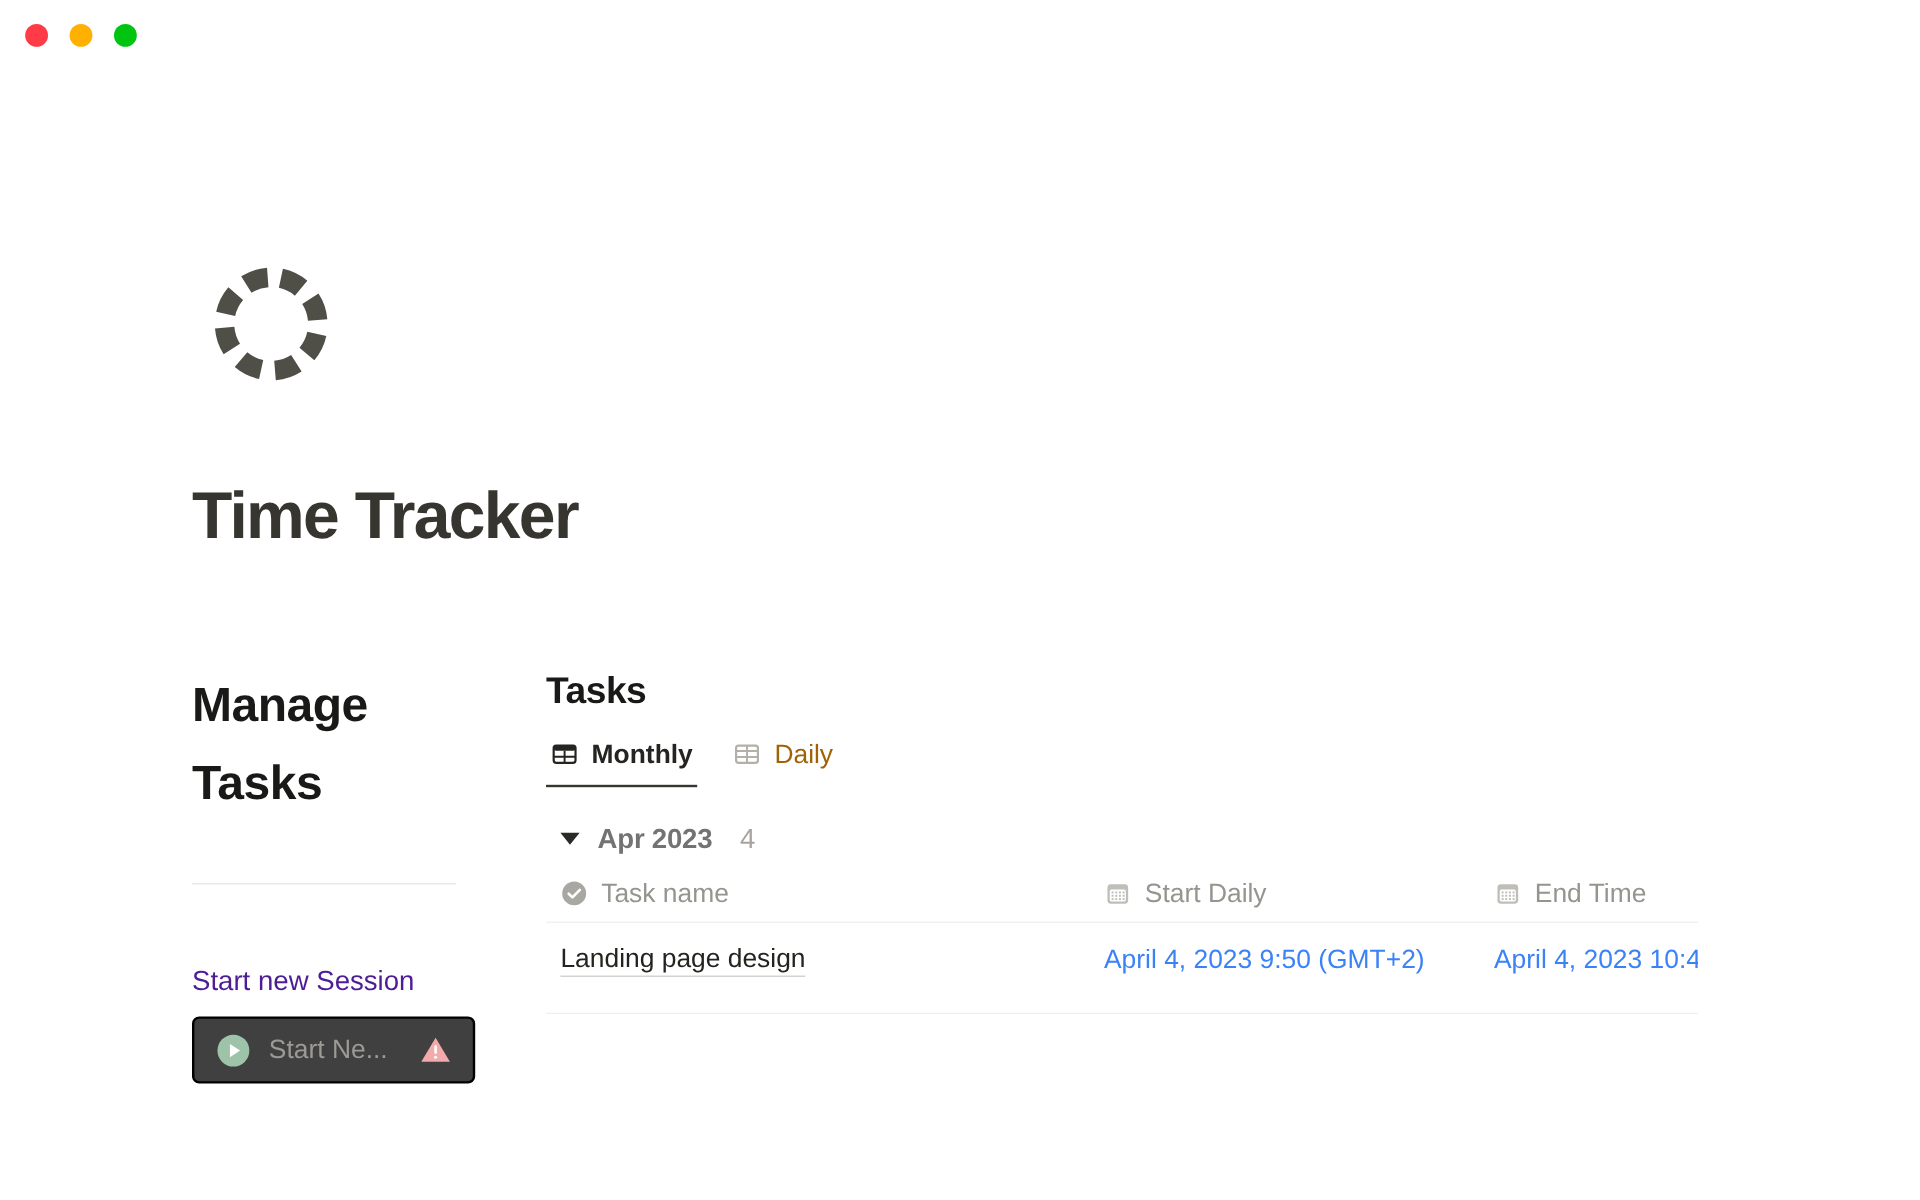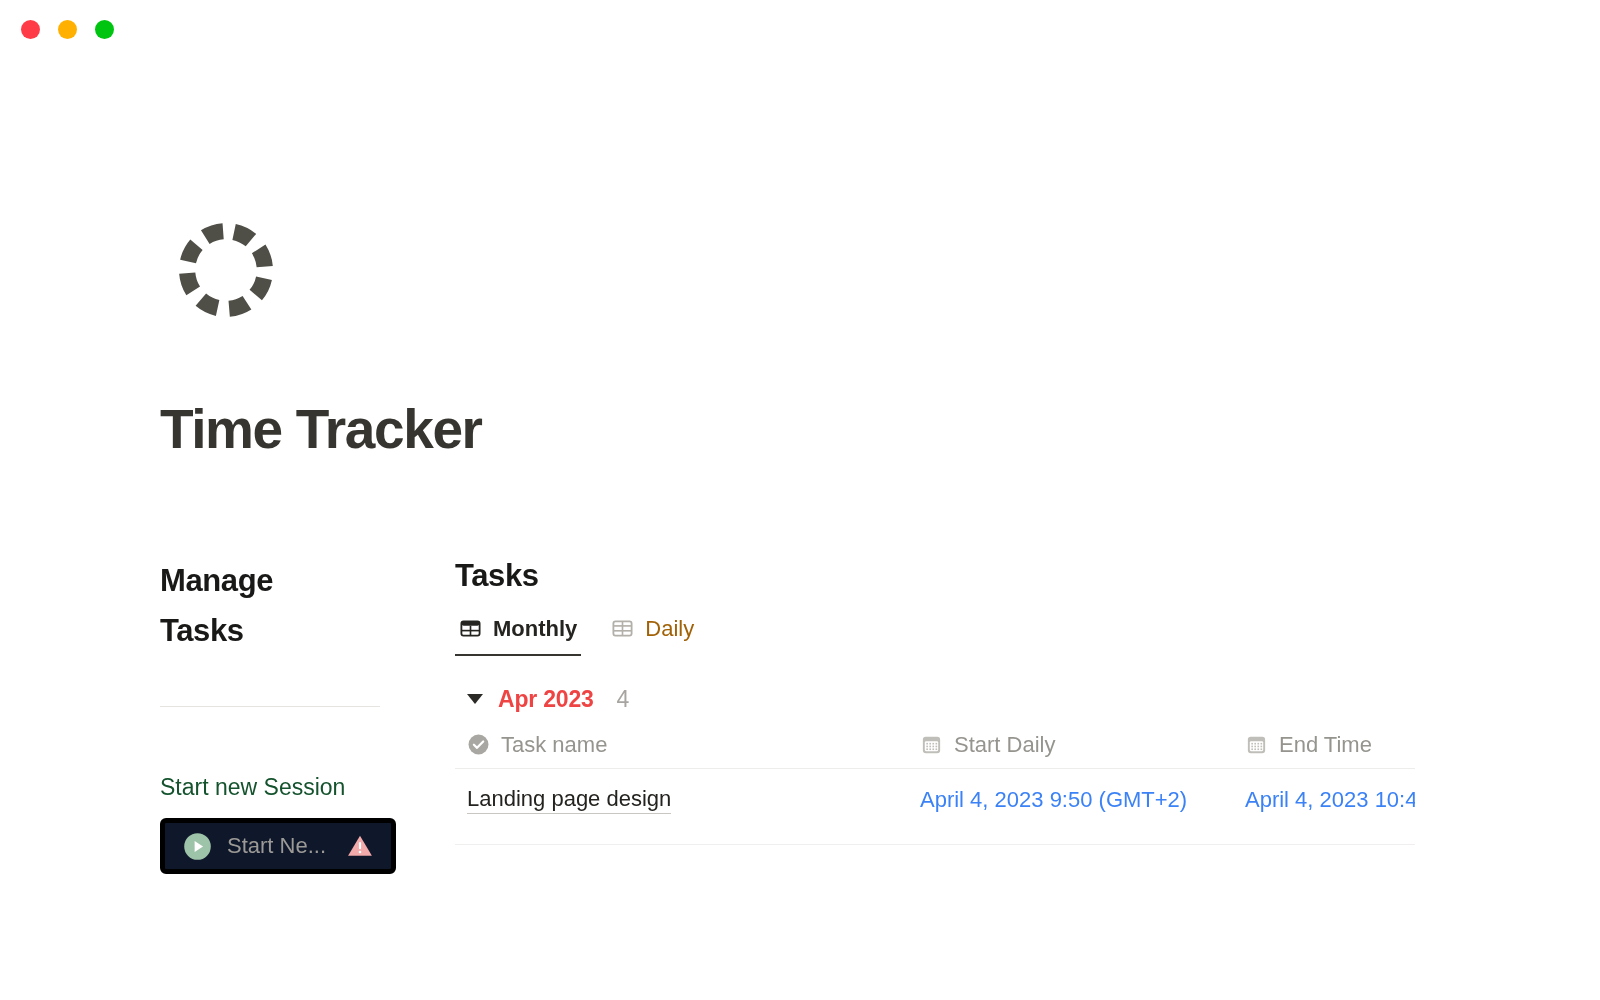--- a/index.html
+++ b/index.html
@@ -28,33 +28,33 @@
   
   .page-title {
     position:absolute; left:160px; top:398px;
     font-size:55px; font-weight:700; letter-spacing:-1.4px;
     color:#36352f; line-height:1.16; white-space:nowrap;
   }
 
   
   .side { position:absolute; left:160px; top:556px; width:258px; }
   .side-heading {
-    font-size:31px; font-weight:700; color:#191918;
+    font-size:40px; font-weight:700; color:#191918;
     line-height:1.62; letter-spacing:-0.4px;
     max-width:170px;
   }
   .side-divider {
     margin-top:50px; width:220px; height:1px; background:#e6e4e0;
   }
   .side-sublabel {
-    margin-top:67px; font-size:23px; color:#14532d; line-height:1.2;
+    margin-top:67px; font-size:23px; color:#4c1d95; line-height:1.2;
   }
   .start-btn {
     margin-top:16px; width:236px; height:56px;
-    border:5px solid #000000; border-radius:6px; background:#0f172a;
+    border:2px solid #000000; border-radius:6px; background:#404040;
     display:flex; align-items:center; gap:15px; padding:0 18px;
     cursor:pointer;
   }
   .play-icon { width:29px; height:29px; flex:0 0 29px; }
   .start-btn-label {
     font-size:22px; color:#9c9a96; white-space:nowrap;
     overflow:hidden; flex:1 1 auto;
   }
   .warn-icon { width:26px; height:26px; flex:0 0 26px; }
 
@@ -80,21 +80,21 @@
     background:#ededeb; z-index:-1;
   }
 
   
   .group-row {
     margin-top:26px; display:flex; align-items:center; gap:15px;
     padding-left:12px; height:34px;
   }
   .caret { width:0; height:0; border-left:8px solid transparent;
            border-right:8px solid transparent; border-top:10px solid #2b2a26; cursor:pointer; }
-  .group-name { font-size:23px; font-weight:600; color:#ef4444; letter-spacing:-0.2px; }
+  .group-name { font-size:23px; font-weight:600; color:#737373; letter-spacing:-0.2px; }
   .group-count { font-size:23px; color:#a8a5a0; margin-left:8px; }
 
   
   .table-clip { margin-top:17px; width:960px; overflow:hidden; position:relative; }
   .table { width:1200px; }
   .trow { display:flex; align-items:flex-start; }
   .thead { padding:0 0 12px 0; }
   .tbody-row { padding:14px 0 28px 0; border-top:1px solid #ededeb; border-bottom:1px solid #f0efed; }
   .cell-task { width:465px; padding-left:12px; flex:0 0 465px; }
   .cell-start { width:325px; flex:0 0 325px; }

